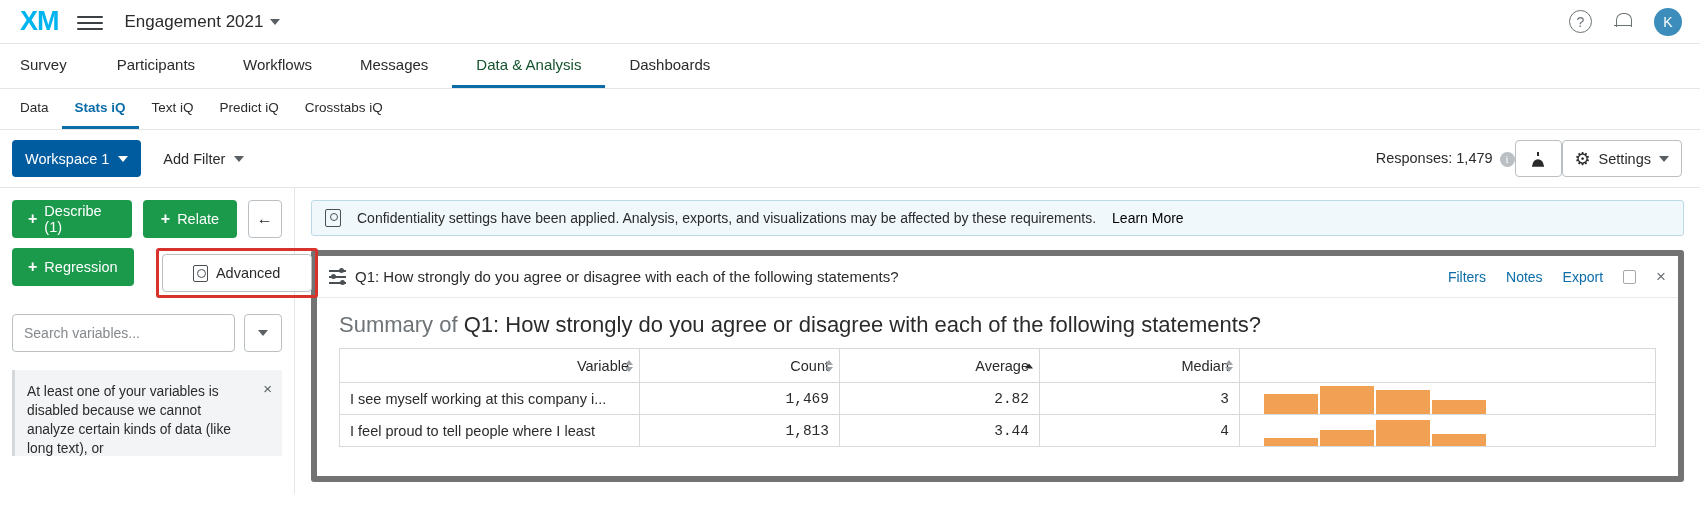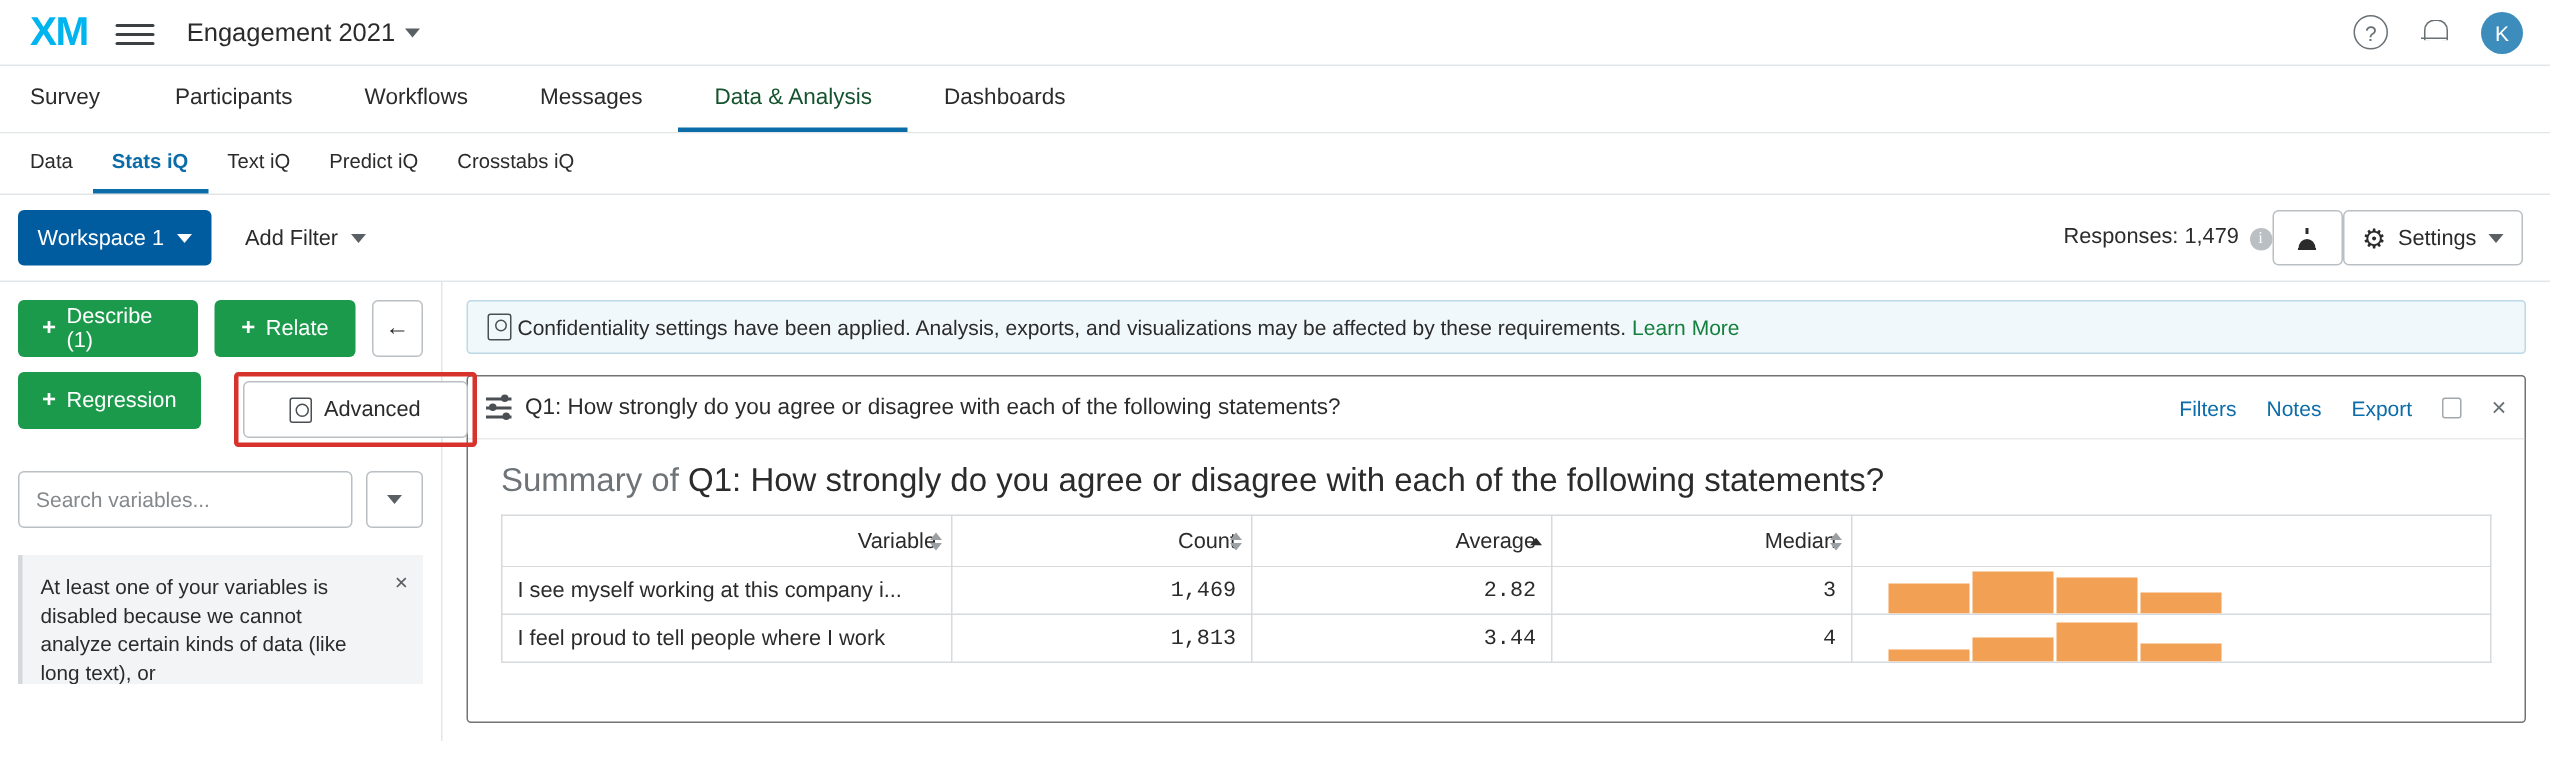--- a/index.html
+++ b/index.html
@@ -179,34 +179,34 @@
     position: relative; height: 86px; overflow: hidden;
   }
   .notice-close {
     position: absolute; right: 10px; top: 9px; font-size: 15px; color: #5a5f63; cursor: pointer;
   }
 
   
   .main { flex: 1; padding: 12px 16px 0 16px; background: #fff; overflow: hidden; }
   .banner {
     border: 1px solid #bcd9e8; background: #f1f8fb; border-radius: 3px;
-    height: 36px; display: flex; align-items: center; padding: 0 13px; gap: 4px;
+    height: 36px; display: flex; align-items: center; padding: 0 13px; gap: 16px;
     font-size: 14px; color: #2b2b2b;
   }
   .banner-icon {
     width: 16px; height: 18px; border: 1.5px solid #4a4f53; border-radius: 2px; position: relative; flex: none;
   }
   .banner-icon:after {
     content: ""; position: absolute; left: 3.5px; top: 3px; width: 6px; height: 6px;
     border: 1.5px solid #4a4f53; border-radius: 50%;
   }
-  .banner a { color: #15803d; text-decoration: none; }
+  .banner a { color: #000000; text-decoration: none; }
 
   .card {
-    margin-top: 14px; border: 1px solid #737373; border-radius: 3px; background: #fff;
+    margin-top: 14px; border: 6px solid #737373; border-radius: 3px; background: #fff;
     height: 232px; overflow: hidden;
   }
   .card-head {
     height: 42px; display: flex; align-items: center; padding: 0 12px; gap: 9px;
     border-bottom: 1px solid #e8eaec;
   }
   .var-icon { width: 17px; height: 17px; position: relative; flex: none; }
   .var-icon i {
     position: absolute; left: 0; width: 17px; height: 1.6px; background: #4a4f53;
   }
@@ -443,21 +443,21 @@
               <td class="hist-cell">
                 <span class="bars">
                   <span style="height:20px"></span>
                     <span style="height:28px"></span>
                     <span style="height:24px"></span>
                     <span style="height:14px"></span>
                 </span>
               </td>
             </tr>
             <tr>
-              <td class="left">I feel proud to tell people where I work</td>
+              <td class="left">I feel proud to tell people where I least</td>
               <td class="num">1,813</td>
               <td class="num">3.44</td>
               <td class="num">4</td>
               <td class="hist-cell">
                 <span class="bars">
                   <span style="height:8px"></span>
                     <span style="height:16px"></span>
                     <span style="height:26px"></span>
                     <span style="height:12px"></span>
                 </span>

